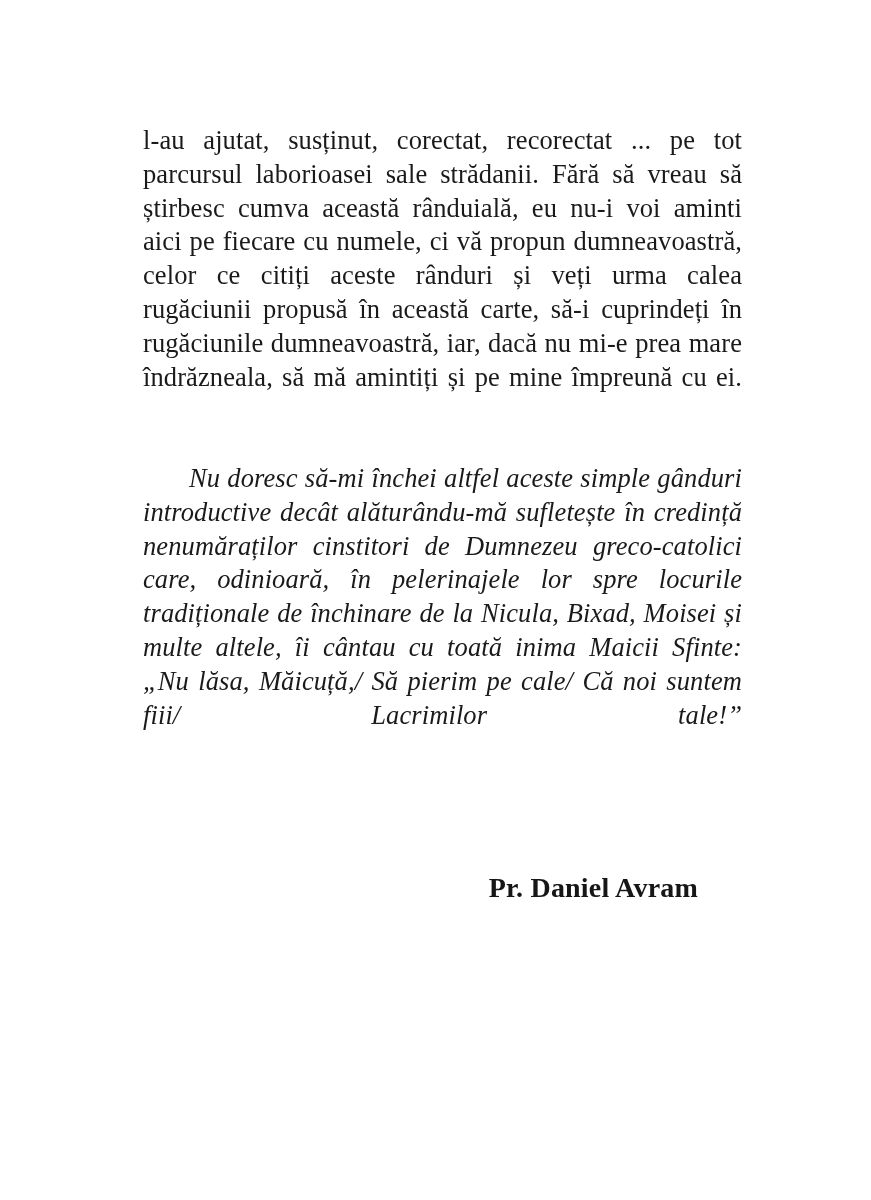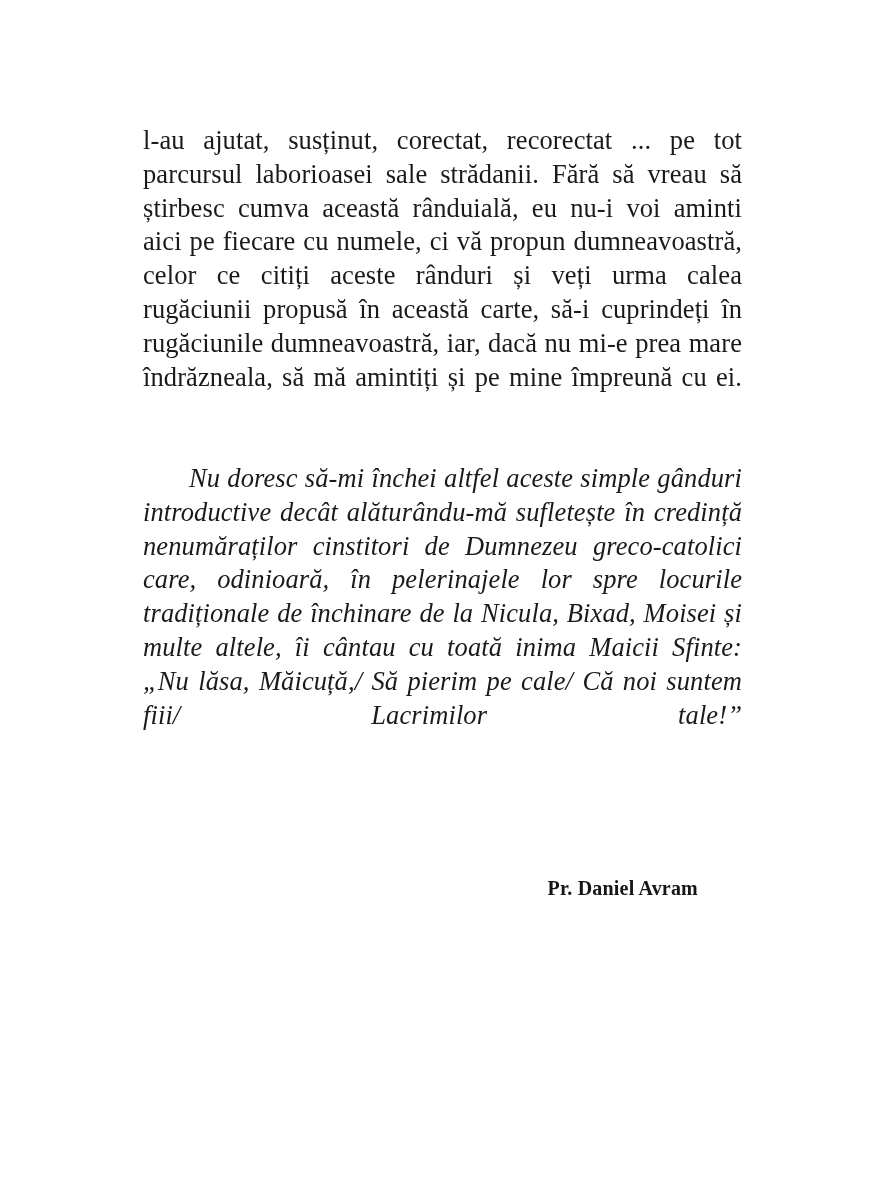--- a/index.html
+++ b/index.html
@@ -63,21 +63,21 @@
     position: absolute;
     left: 143px;
     top: 871px;
     width: 599px;
     text-align: right;
     padding-right: 44px;
     box-sizing: border-box;
   }
 
   .signature {
-    font-size: 20px;
+    font-size: 28px;
     line-height: 34px;
     font-weight: bold;
     letter-spacing: 0.2px;
     color: #161616;
   }
 
   
   .folio {
     position: absolute;
     left: 143px;

